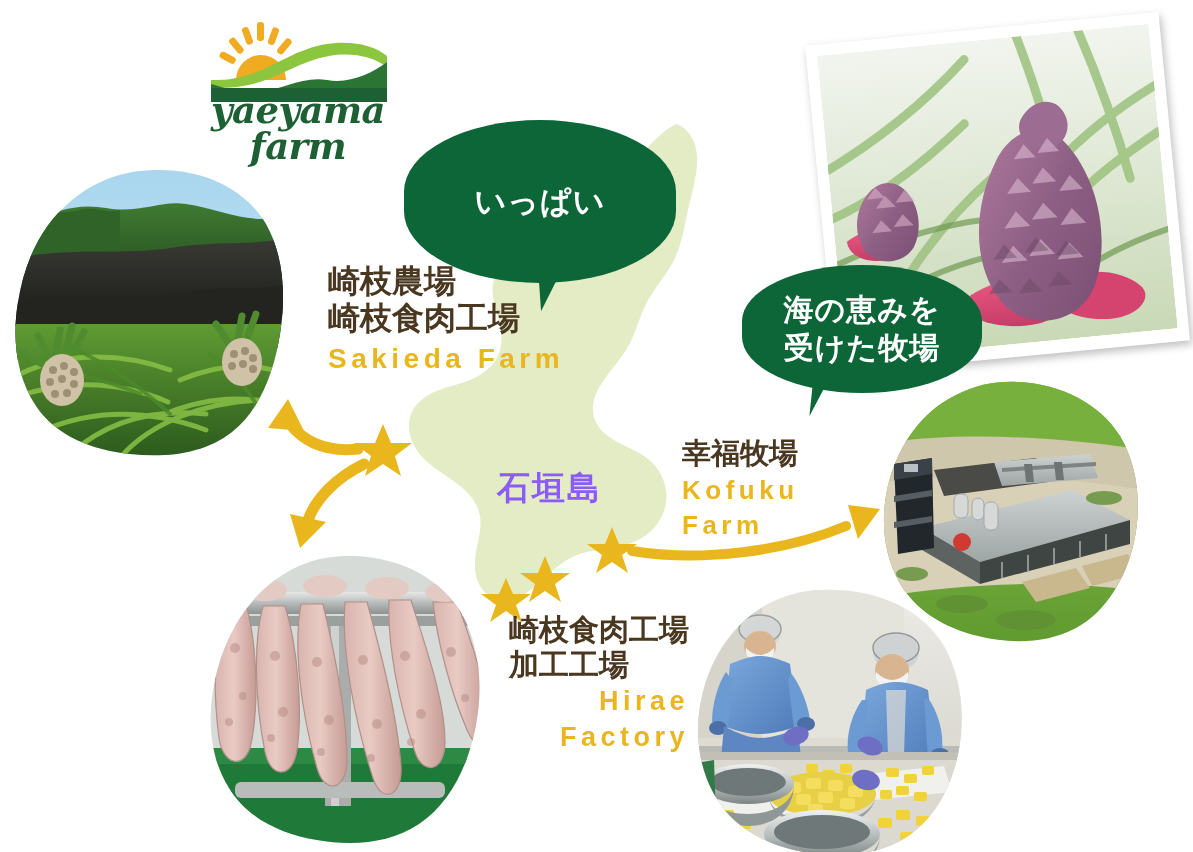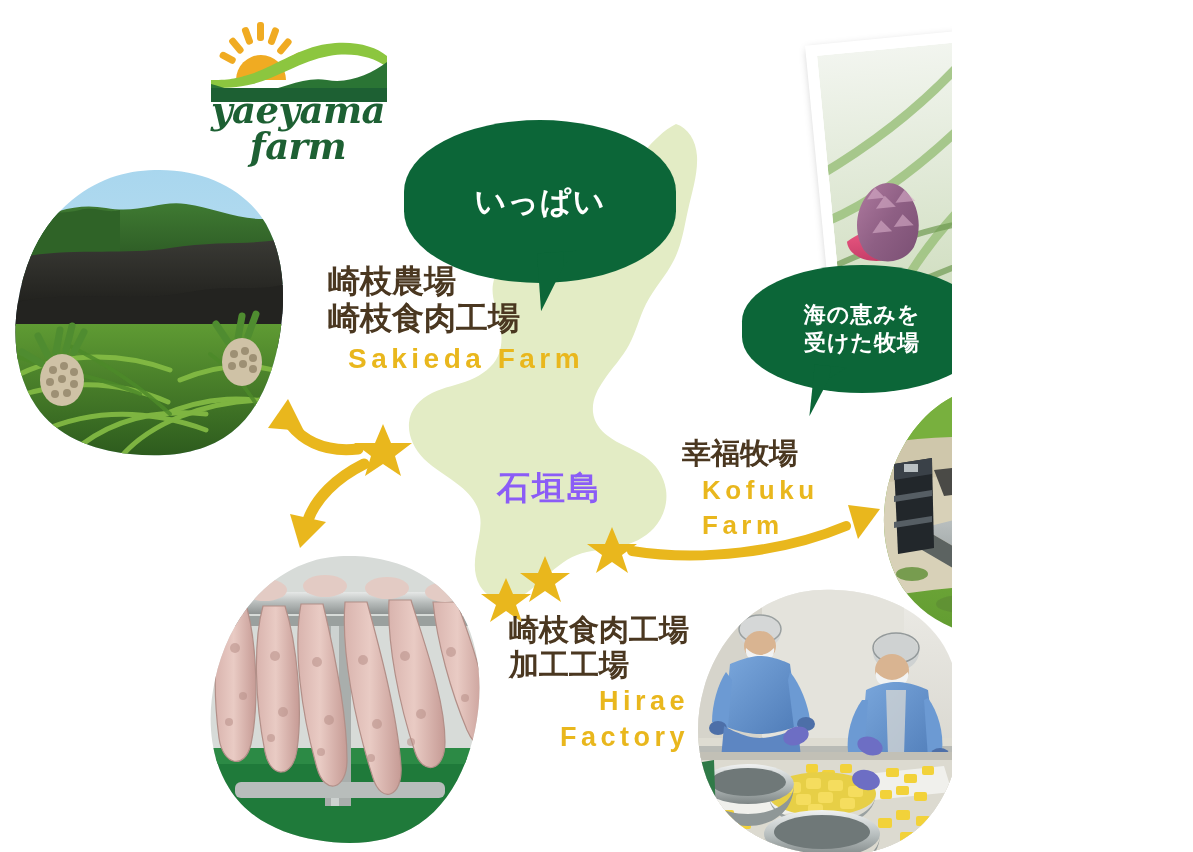--- a/index.html
+++ b/index.html
@@ -3,21 +3,21 @@
 <meta charset="utf-8">
 <title>yaeyama farm — 石垣島マップ</title>
 <style>
   html,body{margin:0;padding:0;}
   body{
     width:1193px;height:852px;
     background:#ffffff;
     font-family:"Liberation Sans","DejaVu Sans",sans-serif;
     overflow:hidden;
   }
-  #stage{position:relative;width:952px;height:852px;overflow:hidden;background:#fff;}
+  #stage{position:relative;width:1193px;height:852px;overflow:hidden;background:#fff;}
 
   
   .logo{position:absolute;left:203px;top:14px;width:190px;height:145px;}
   .logo svg{display:block;width:100%;height:100%;}
   .logo-word{
     position:absolute;left:0;top:78px;width:190px;text-align:center;
     color:#1d6033;font-weight:bold;font-style:italic;
     font-family:"DejaVu Serif","Liberation Serif",serif;
     letter-spacing:-0.5px;line-height:0.98;
   }
@@ -47,21 +47,21 @@
   #bubble-delicious{left:404px;top:120px;width:272px;height:163px;}
   #bubble-delicious .body{width:272px;height:163px;font-size:31px;letter-spacing:1px;}
   #bubble-delicious .tail{
     left:135px;top:132px;
     border-left:26px solid #0c6638;border-right:14px solid transparent;
     border-top:14px solid #0c6638;border-bottom:44px solid transparent;
     transform:rotate(-4deg);
   }
 
   #bubble-sea{left:742px;top:265px;width:240px;height:128px;}
-  #bubble-sea .body{width:240px;height:128px;font-size:22px;letter-spacing:1px;}
+  #bubble-sea .body{width:240px;height:128px;font-size:30px;letter-spacing:1px;}
   #bubble-sea .tail{
     left:70px;top:101px;
     border-left:16px solid #0c6638;border-right:16px solid transparent;
     border-top:12px solid #0c6638;border-bottom:40px solid transparent;
     transform:rotate(6deg);
   }
 
   
   .photo{position:absolute;}
   .photo svg{display:block;width:100%;height:100%;}
@@ -80,21 +80,20 @@
   .loc-jp{
     color:#4a3720;font-weight:700;line-height:1.17;
     font-family:"DejaVu Sans","Liberation Sans",sans-serif;
     white-space:nowrap;
   }
   .loc-en{
     color:#e9b71d;font-weight:700;line-height:1.18;
     letter-spacing:4.5px;
     font-family:"Liberation Sans","DejaVu Sans",sans-serif;
     white-space:nowrap;
-    margin-left:20px;
   }
 
   #label-sakieda{left:328px;top:263px;}
   #label-sakieda .loc-jp{font-size:32px;}
   #label-sakieda .loc-en{font-size:28px;margin-top:4px;}
 
   #label-kofuku{left:682px;top:437px;}
   #label-kofuku .loc-jp{font-size:29px;}
   #label-kofuku .loc-en{font-size:26px;margin-top:4px;}
 

